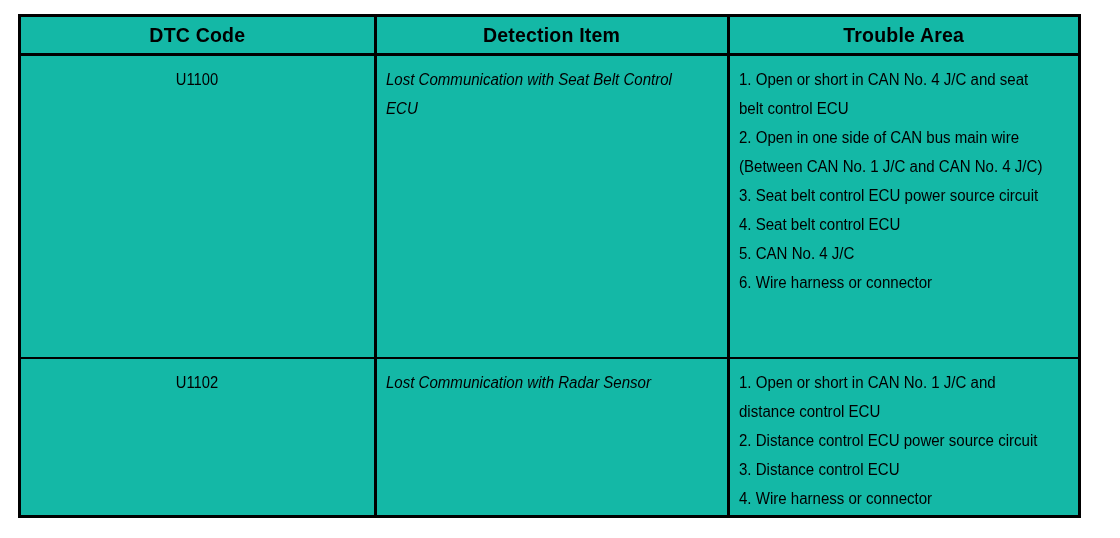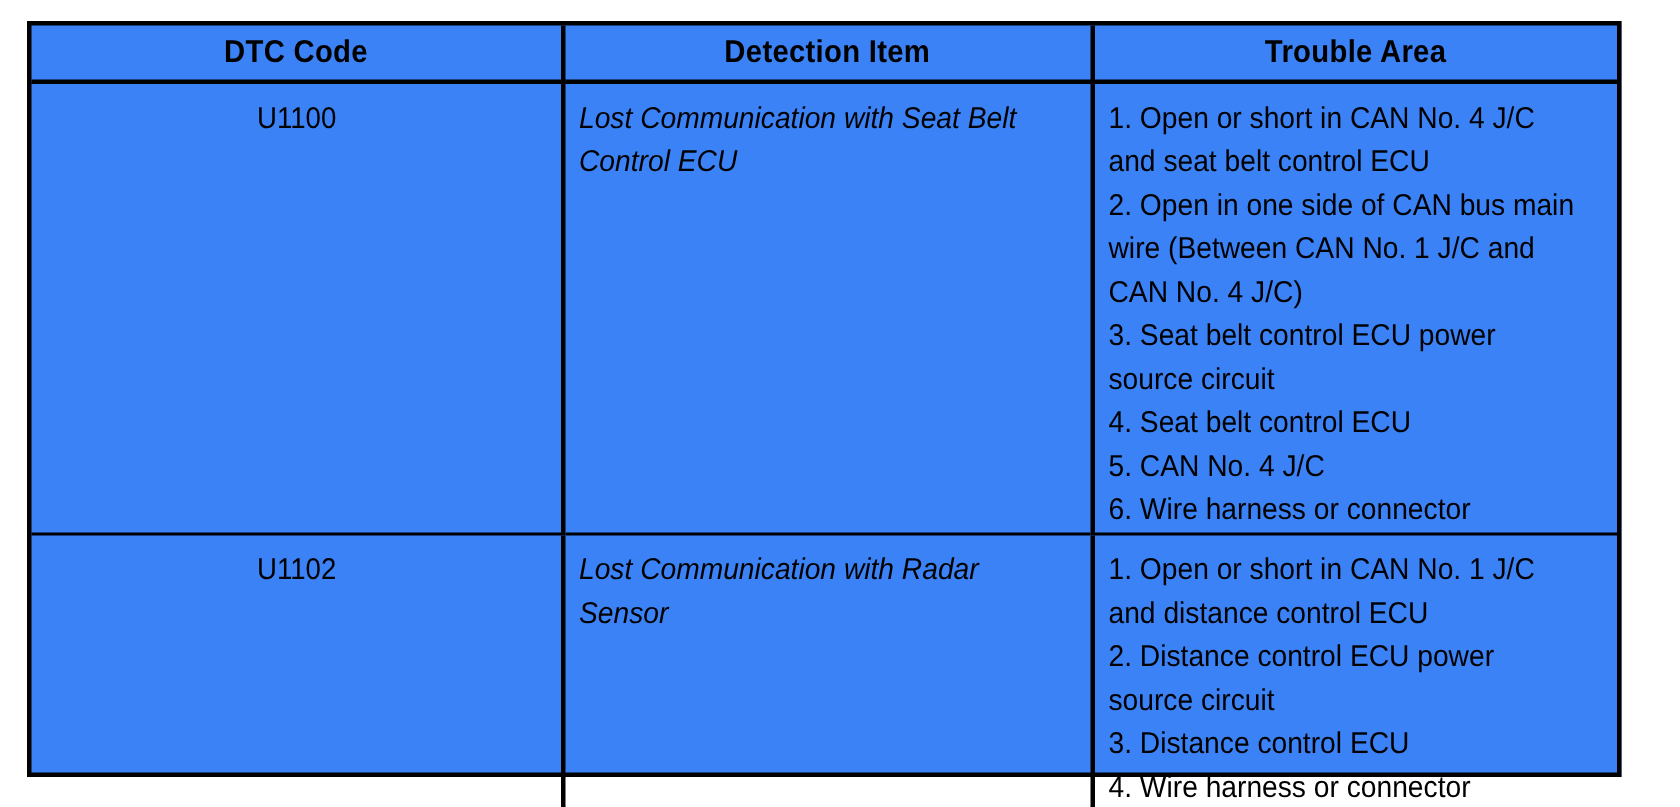--- a/index.html
+++ b/index.html
@@ -25,21 +25,21 @@
   
   .dtc-table {
     position: absolute;
     left: 18px;
     top: 14px;
     width: 1063px;      
     height: 504px;      
     box-sizing: border-box;
     border: 3px solid #000000;
     border-collapse: collapse;
-    background: #3b82f6;
+    background: #14b8a6;
   }
 
   .dtc-table table {
     width: 100%;
     height: 100%;
     border-collapse: collapse;
     table-layout: fixed;
   }
 
   col.c-code   { width: 354px; }
@@ -72,21 +72,21 @@
     background: #000000;
     pointer-events: none;
   }
 
   
   tbody td {
     padding: 0;
     margin: 0;
     vertical-align: top;
     border-right: 3px solid #000000;
-    font-size: 20px;
+    font-size: 16px;
     line-height: 29px;
   }
   tbody td:last-child { border-right: none; }
 
   tbody tr.row-sep td {
     border-top: 2px solid #000000;
   }
 
   .cell-code {
     text-align: center;

